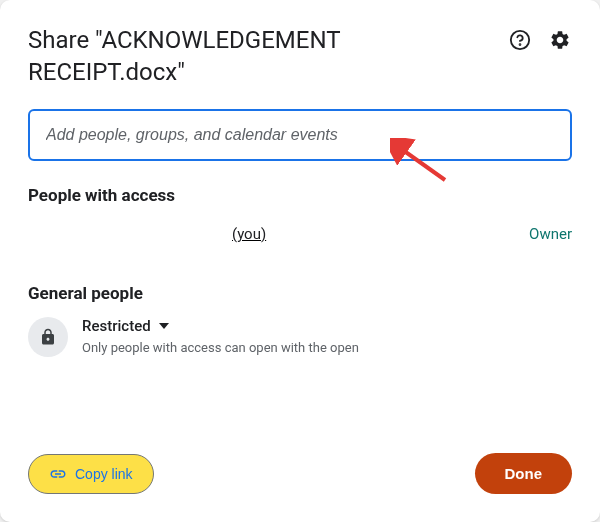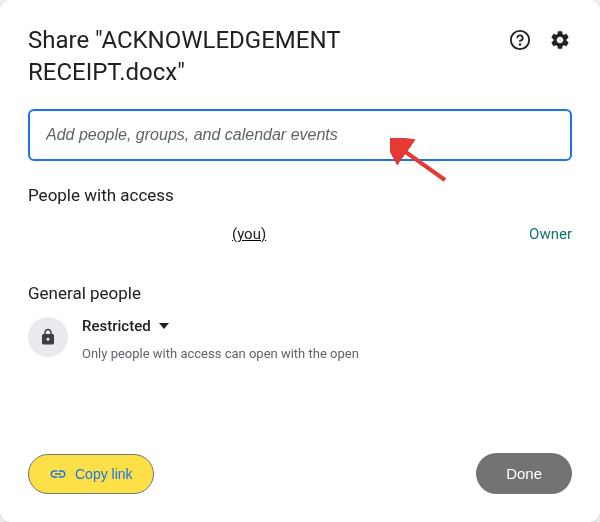--- a/index.html
+++ b/index.html
@@ -69,21 +69,21 @@
       font-size: 16px;
       color: #5f6368;
       background: transparent;
       font-style: italic;
     }
     .input-field::placeholder {
       color: #5f6368;
     }
     .section-title {
       font-size: 17px;
-      font-weight: 400;
+      font-weight: 700;
       color: #202124;
       margin-bottom: 14px;
     }
     .person-row {
       display: flex;
       align-items: center;
       justify-content: space-between;
       padding: 6px 0 20px 0;
     }
     .person-info {
@@ -121,21 +121,21 @@
       border-radius: 50%;
       background: #e8eaed;
       display: flex;
       align-items: center;
       justify-content: center;
       flex-shrink: 0;
     }
     .access-details {
       display: flex;
       flex-direction: column;
-      gap: 11px;
+      gap: 5px;
     }
     .access-label-row {
       display: flex;
       align-items: center;
       gap: 8px;
       font-size: 15px;
       font-weight: 500;
       color: #202124;
       cursor: pointer;
     }
@@ -159,27 +159,27 @@
       border: 1px solid #747775;
       border-radius: 22px;
       padding: 10px 20px;
       background: #fde047;
       color: #1a73e8;
       font-size: 14px;
       font-weight: 500;
       cursor: pointer;
     }
     .done-btn {
-      background: #737373;
+      background: #c2410c;
       color: #fff;
       border: none;
       border-radius: 22px;
       padding: 12px 30px;
       font-size: 15px;
-      font-weight: 400;
+      font-weight: 700;
       cursor: pointer;
     }
     .arrow-annotation {
       position: absolute;
       left: 390px;
       top: 138px;
       pointer-events: none;
     }
   </style>
 </head>

